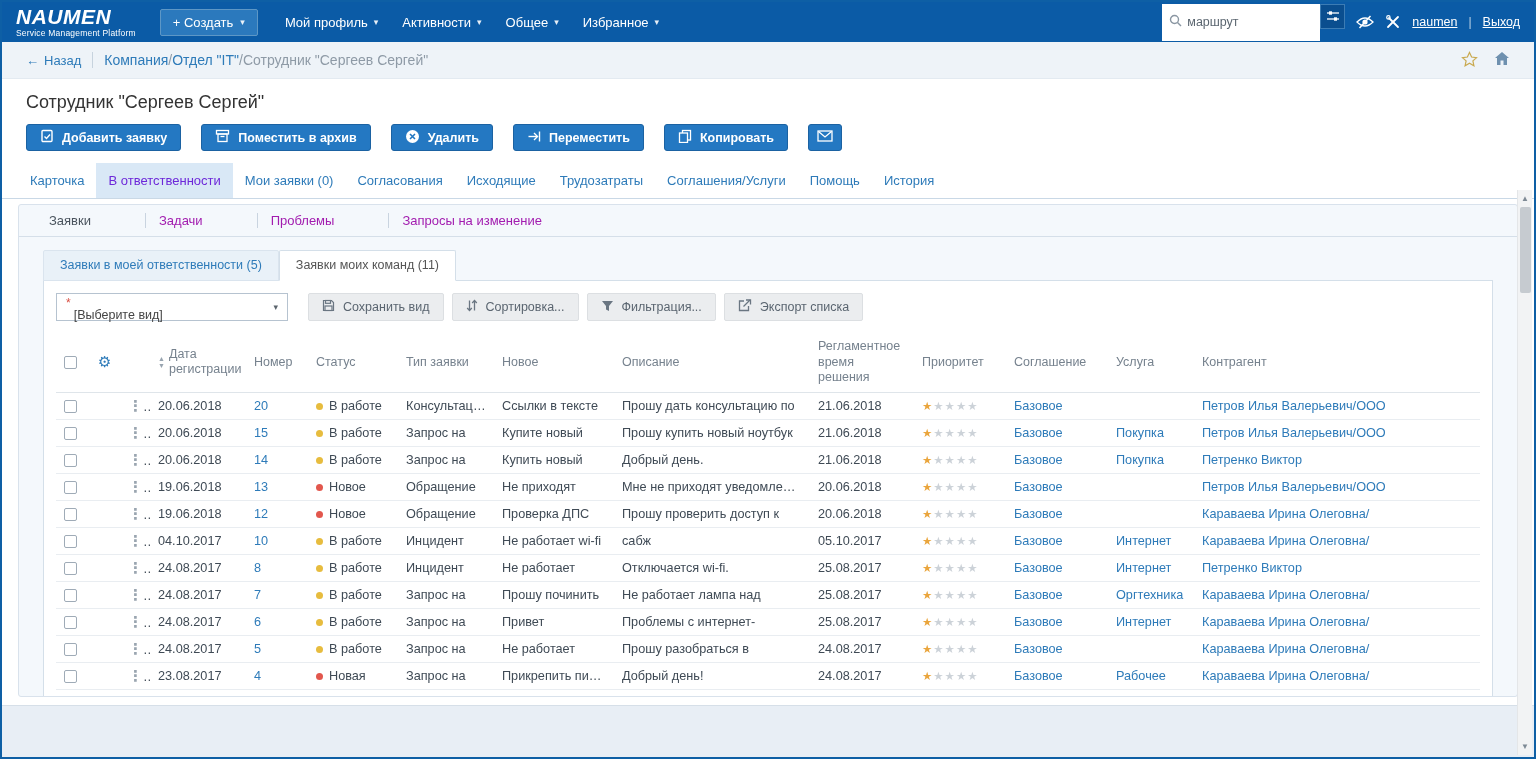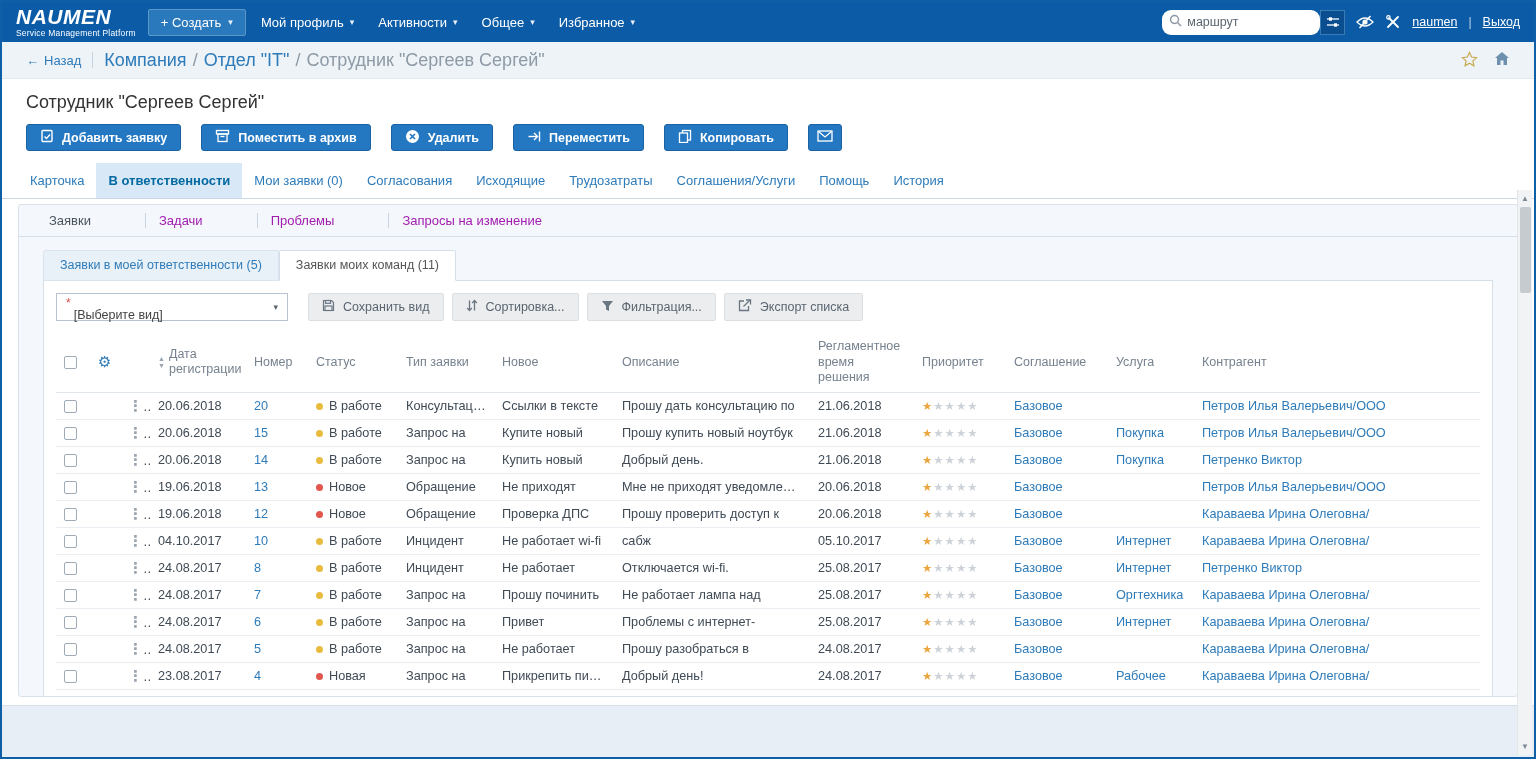--- a/index.html
+++ b/index.html
@@ -7,55 +7,55 @@
 body {
   font-family: "Liberation Sans", "DejaVu Sans", sans-serif;
   font-size: 13px; color: #3f4a55; background: #fff;
   border: 2px solid #0e5fa5; position: relative; overflow: hidden;
   display: flex; flex-direction: column;
 }
 a { cursor: pointer; }
 .caret { font-size: 9px; opacity: .9; }
 
 
-.topbar { height: 40px; background: #0b5ba6; display: flex; align-items: center; padding: 0 14px; gap: 4px; flex-shrink: 0; }
+.topbar { height: 40px; background: #0b5ba6; display: flex; align-items: center; padding: 0 14px; gap: 16px; flex-shrink: 0; }
 .logo { color: #fff; line-height: 1; margin-right: 8px; cursor: pointer; }
 .logo-title { font-size: 21px; font-weight: bold; font-style: italic; letter-spacing: .5px; }
 .logo-sub { font-size: 8.5px; margin-top: 2px; letter-spacing: .2px; }
 .create-btn { background: #2b79bd; border: 1px solid #5d97c6; color: #fff; font-size: 13px; padding: 5px 12px; border-radius: 2px; display: flex; gap: 7px; align-items: center; cursor: pointer; font-family: inherit; }
 .top-menus { display: flex; gap: 2px; }
 .top-menu { color: #fff; font-size: 13px; padding: 6px 11px; display: flex; gap: 6px; align-items: center; cursor: pointer; white-space: nowrap; }
 .top-right { margin-left: auto; display: flex; align-items: center; gap: 11px; }
 .search-wrap { display: flex; }
-.search-box { background: #fff; height: 25px; width: 158px; display: flex; align-items: center; padding: 0 7px; gap: 5px; border-radius: 9px; }
+.search-box { background: #fff; height: 37px; width: 158px; display: flex; align-items: center; padding: 0 7px; gap: 5px; }
 .search-box input { border: none; outline: none; width: 100%; font-size: 12.5px; color: #5b6670; font-family: inherit; background: transparent; }
 .search-settings { width: 25px; height: 25px; background: #0a4e8f; border: 1px solid #3c7cb4; display: flex; align-items: center; justify-content: center; cursor: pointer; }
 .top-icon { cursor: pointer; display: flex; align-items: center; }
 .top-link { color: #fff; font-size: 12.5px; text-decoration: underline; white-space: nowrap; }
 .top-sep { color: #bcd2e6; font-size: 12px; }
 
 
 .breadcrumb-bar { height: 37px; background: #eef3f8; border-bottom: 1px solid #e3eaf1; display: flex; align-items: center; padding: 0 24px; gap: 11px; flex-shrink: 0; }
 .back-link { color: #2e7bb9; display: flex; gap: 5px; align-items: center; font-size: 13px; text-decoration: none; }
 .v-div { width: 1px; height: 16px; background: #c7d3de; }
-.crumbs { display: flex; gap: 6px; align-items: center; font-size: 18px; justify-content: space-between; }
+.crumbs { display: flex; align-items: center; font-size: 14px; justify-content: space-between; }
 .crumbs a { color: #2e7bb9; text-decoration: none; }
 .crumb-sep, .crumb-current { color: #8e9aa6; }
 .bc-right { margin-left: auto; display: flex; gap: 16px; align-items: center; }
 
 
 .page-title { font-size: 18px; color: #333; padding: 13px 24px 7px; font-weight: normal; }
 .actions-row { display: flex; gap: 20px; padding: 4px 24px 12px; }
 .action-btn { background: #2478c2; border: 1px solid #1b62a2; color: #fff; font-size: 12.5px; font-weight: bold; padding: 0 13px; height: 27px; border-radius: 3px; display: flex; align-items: center; gap: 8px; cursor: pointer; font-family: inherit; white-space: nowrap; }
 .icon-btn { width: 34px; justify-content: center; padding: 0; }
 
 
 .main-tabs { display: flex; padding: 0 16px; border-bottom: 1px solid #c9d8e6; flex-shrink: 0; }
 .main-tab { color: #2e7bb9; font-size: 13px; padding: 10px 12px; cursor: pointer; text-decoration: none; white-space: nowrap; }
-.main-tab.active { background: #d9e8f6; color: #0369a1; font-weight: bold; }
+.main-tab.active { background: #d9e8f6; color: #6d28d9; }
 
 
 .content { flex: 1; margin: 5px 16px 0; background: #f4f8fc; border: 1px solid #d9e2ec; border-radius: 3px; padding: 0 24px 14px; overflow: hidden; }
 .subtabs { display: flex; border-bottom: 1px solid #d5dfe9; margin: 0 -24px; padding: 0 16px; gap: 40px; }
 .subtab { font-size: 13px; color: #a21caf; padding: 8px 14px; cursor: pointer; position: relative; white-space: nowrap; }
 .subtab + .subtab::before { content: ""; position: absolute; left: 0; top: 8px; bottom: 8px; width: 1px; background: #c9d4e0; }
 .subtab.active { color: #4a545e; cursor: default; }
 .list-tabs { display: flex; margin: 13px 0 0; }
 .list-tab { font-size: 12.5px; padding: 7px 16px 8px; cursor: pointer; border: 1px solid #dae4ee; color: #2e7bb9; background: #e9f1f8; border-radius: 2px 2px 0 0; position: relative; z-index: 2; margin-bottom: -1px; white-space: nowrap; }
 .list-tab.active { background: #fff; border-color: #d4dfe9; border-bottom-color: #fff; color: #555; cursor: default; }

